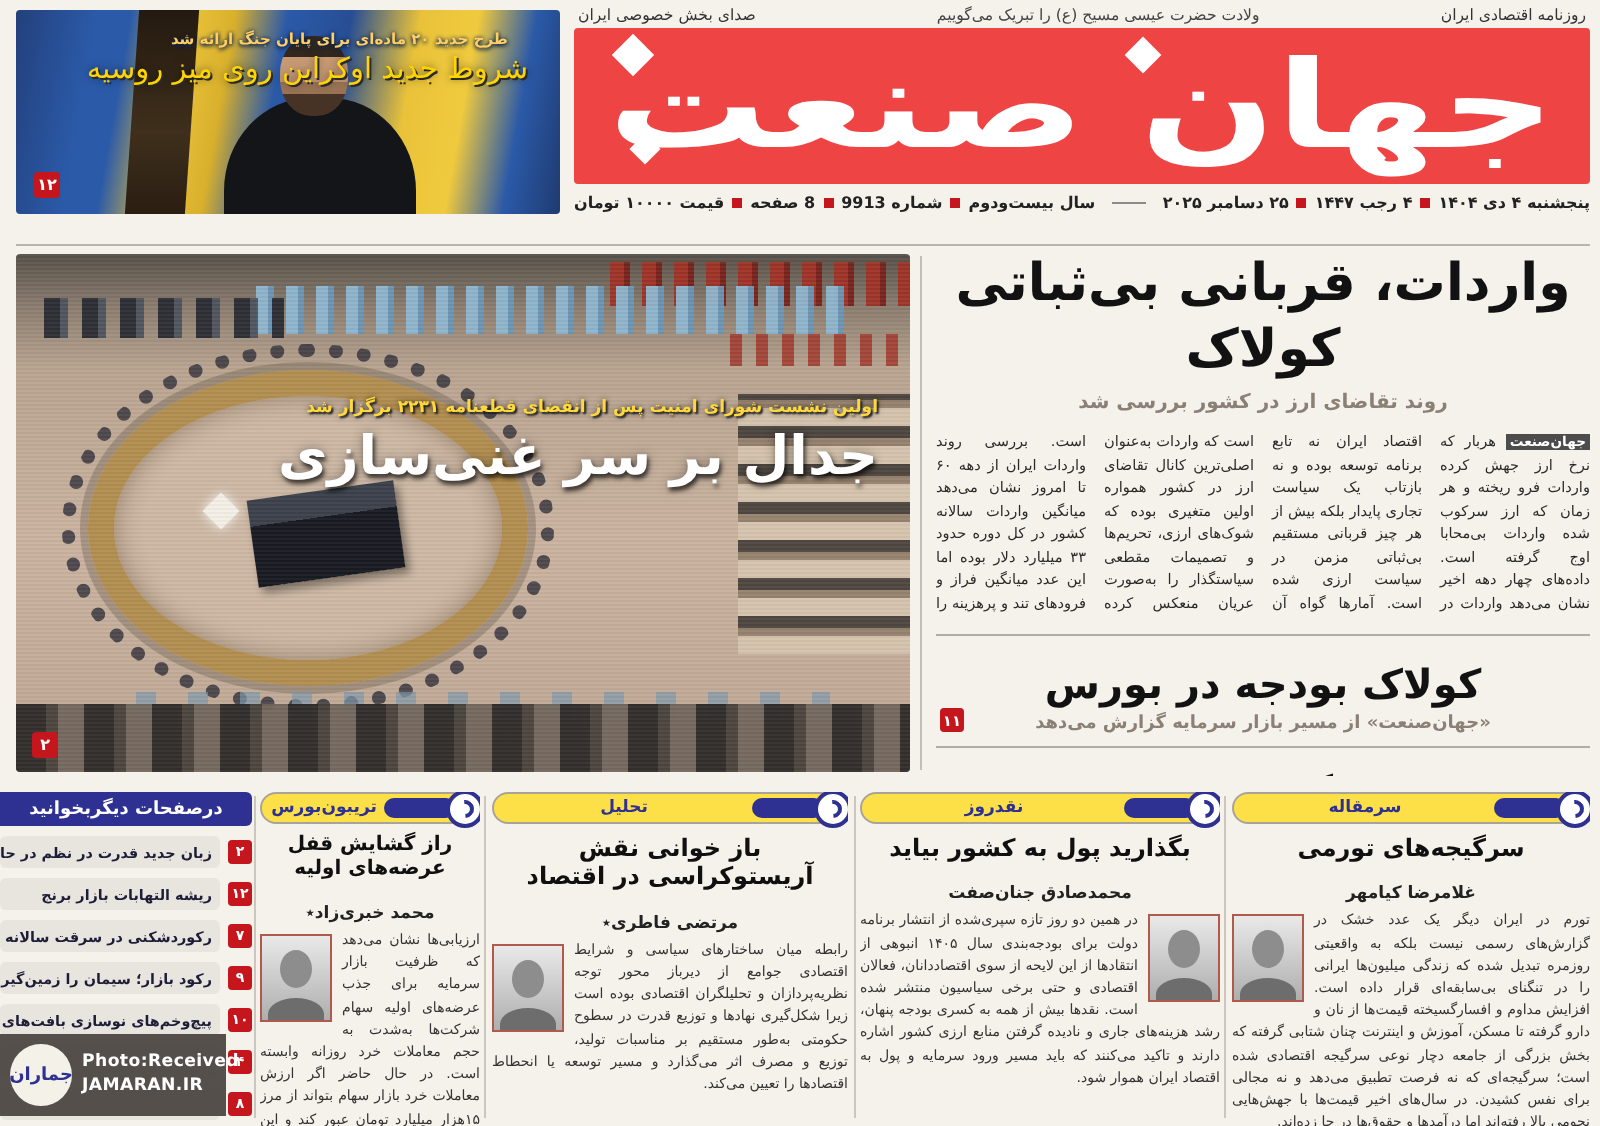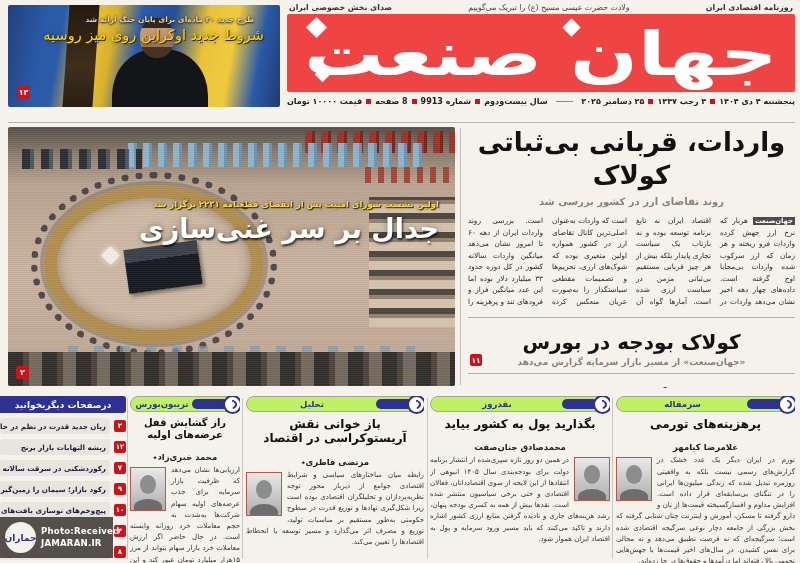--- a/index.html
+++ b/index.html
@@ -27,21 +27,21 @@
   .tp-kicker { position:absolute; top:10px; right:26px; font-size:7.5px; font-weight:bold;
     color:#ffcf63; text-shadow:0 1px 2px #10254d,0 0 2px #10254d; }
   .tp-title { position:absolute; top:22px; right:16px; font-size:14.5px; font-weight:normal;
     color:#ffd400; text-shadow:1px 1px 0 #2a2a2a,0 0 4px rgba(0,0,0,.55); }
   .tp-badge { position:absolute; left:9px; bottom:8px; }
 
   
   #masthead { position:absolute; left:287px; top:3px; width:508px; }
   .mh-top { display:flex; justify-content:space-between; align-items:flex-end;
     font-size:7.8px; color:#444; padding:0 2px; }
-  .mh-top .b { font-weight:bold; color:#333; }
+  .mh-top .b { font-weight:normal; color:#333; }
   .mh-box { margin-top:2px; height:78px; background:#ef4444; border-radius:2px;
     position:relative; display:flex; align-items:center; justify-content:center; overflow:hidden; }
   .mh-title { color:#fff; font-size:56px; font-weight:bold; white-space:nowrap;
     transform:scale(1.42,1.08); letter-spacing:-2px; }
   .dia { position:absolute; background:#fff; transform:rotate(45deg); }
   .d1 { left:22px; top:6px;  width:15px; height:15px; }
   .d2 { left:30px; top:55px; width:11px; height:11px; }
   .d3 { left:278px; top:7px; width:13px; height:13px; }
   .d4 { right:104px; bottom:8px; width:10px; height:10px; }
   .mh-bottom { display:flex; align-items:center; margin-top:5px;
@@ -108,21 +108,21 @@
   
   .bcol { position:absolute; top:396px; bottom:0; overflow:hidden; }
   #col0 { left:616px; width:179px; }
   #col1 { left:430px; width:180px; }
   #col2 { left:246px; width:178px; }
   #col3 { left:130px; width:110px; }
   .vline { position:absolute; top:398px; bottom:4px; border-left:1px solid #ccc7be; }
   .vl1 { left:612px; } .vl2 { left:427px; } .vl3 { left:242px; } .vl4 { left:127px; }
 
   .colhead { position:relative; height:16px; border:1px solid #a9a49b; border-radius:8px;
-    background:#bef264; margin-bottom:5px; }
+    background:#fde047; margin-bottom:5px; }
   .colhead .tab { position:absolute; right:11px; top:2px; bottom:2px; width:36px;
     background:#2e3192; border-radius:7px; }
   .colhead .logo { position:absolute; right:-3px; top:-2px; width:19px; height:19px;
     background:#fff; border:2px solid #2e3192; border-radius:50%; z-index:2; }
   .colhead .logo::after { content:""; position:absolute; inset:3px; border:2px solid #2e3192;
     border-radius:50%; border-left-color:transparent; border-bottom-color:transparent;
     transform:rotate(40deg); }
   .colhead .label { position:absolute; left:0; right:46px; top:0; bottom:0; display:flex;
     align-items:center; justify-content:center; font-size:8.5px; font-weight:bold; color:#2e3192; }
   .col-title { text-align:center; font-size:12px; font-weight:bold; color:#101010;
@@ -250,21 +250,21 @@
 <div class="vline vl2"></div>
 <div class="vline vl3"></div>
 <div class="vline vl4"></div>
 
 <div class="bcol" id="col0">
   <div class="colhead">
     <span class="tab"></span>
     <span class="logo"></span>
     <span class="label">سرمقاله</span>
   </div>
-  <div class="col-title">پرهزینه‌های تورمی</div>
+  <div class="col-title">سرگیجه‌های تورمی</div>
   <div class="col-author">غلامرضا کیامهر</div>
   <div class="col-body">
     <span class="portrait pf-left"></span>
     <span>تورم در ایران دیگر یک عدد خشک در گزارش‌های رسمی نیست بلکه به واقعیتی روزمره تبدیل شده که زندگی میلیون‌ها ایرانی را در تنگنای بی‌سابقه‌ای قرار داده است. افزایش مداوم و افسارگسیخته قیمت‌ها از نان و دارو گرفته تا مسکن، آموزش و اینترنت چنان شتابی گرفته که بخش بزرگی از جامعه دچار نوعی سرگیجه اقتصادی شده است؛ سرگیجه‌ای که نه فرصت تطبیق می‌دهد و نه مجالی برای نفس کشیدن. در سال‌های اخیر قیمت‌ها با جهش‌هایی نجومی بالا رفته‌اند اما درآمدها و حقوق‌ها در جا زده‌اند.</span>
   </div>
 </div>
 
 <div class="bcol" id="col1">
   <div class="colhead">
     <span class="tab"></span>

